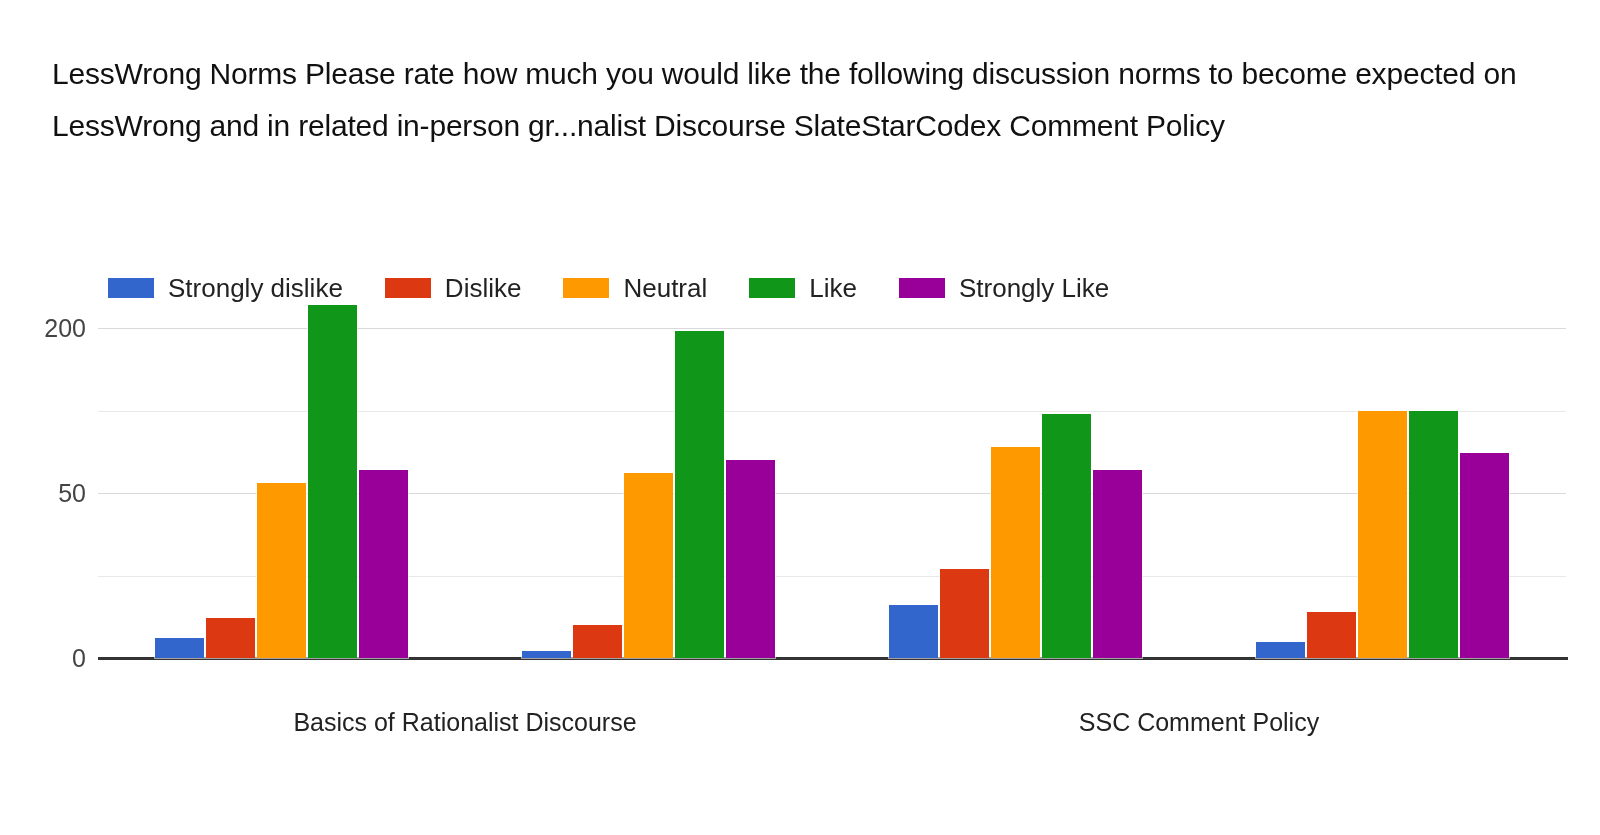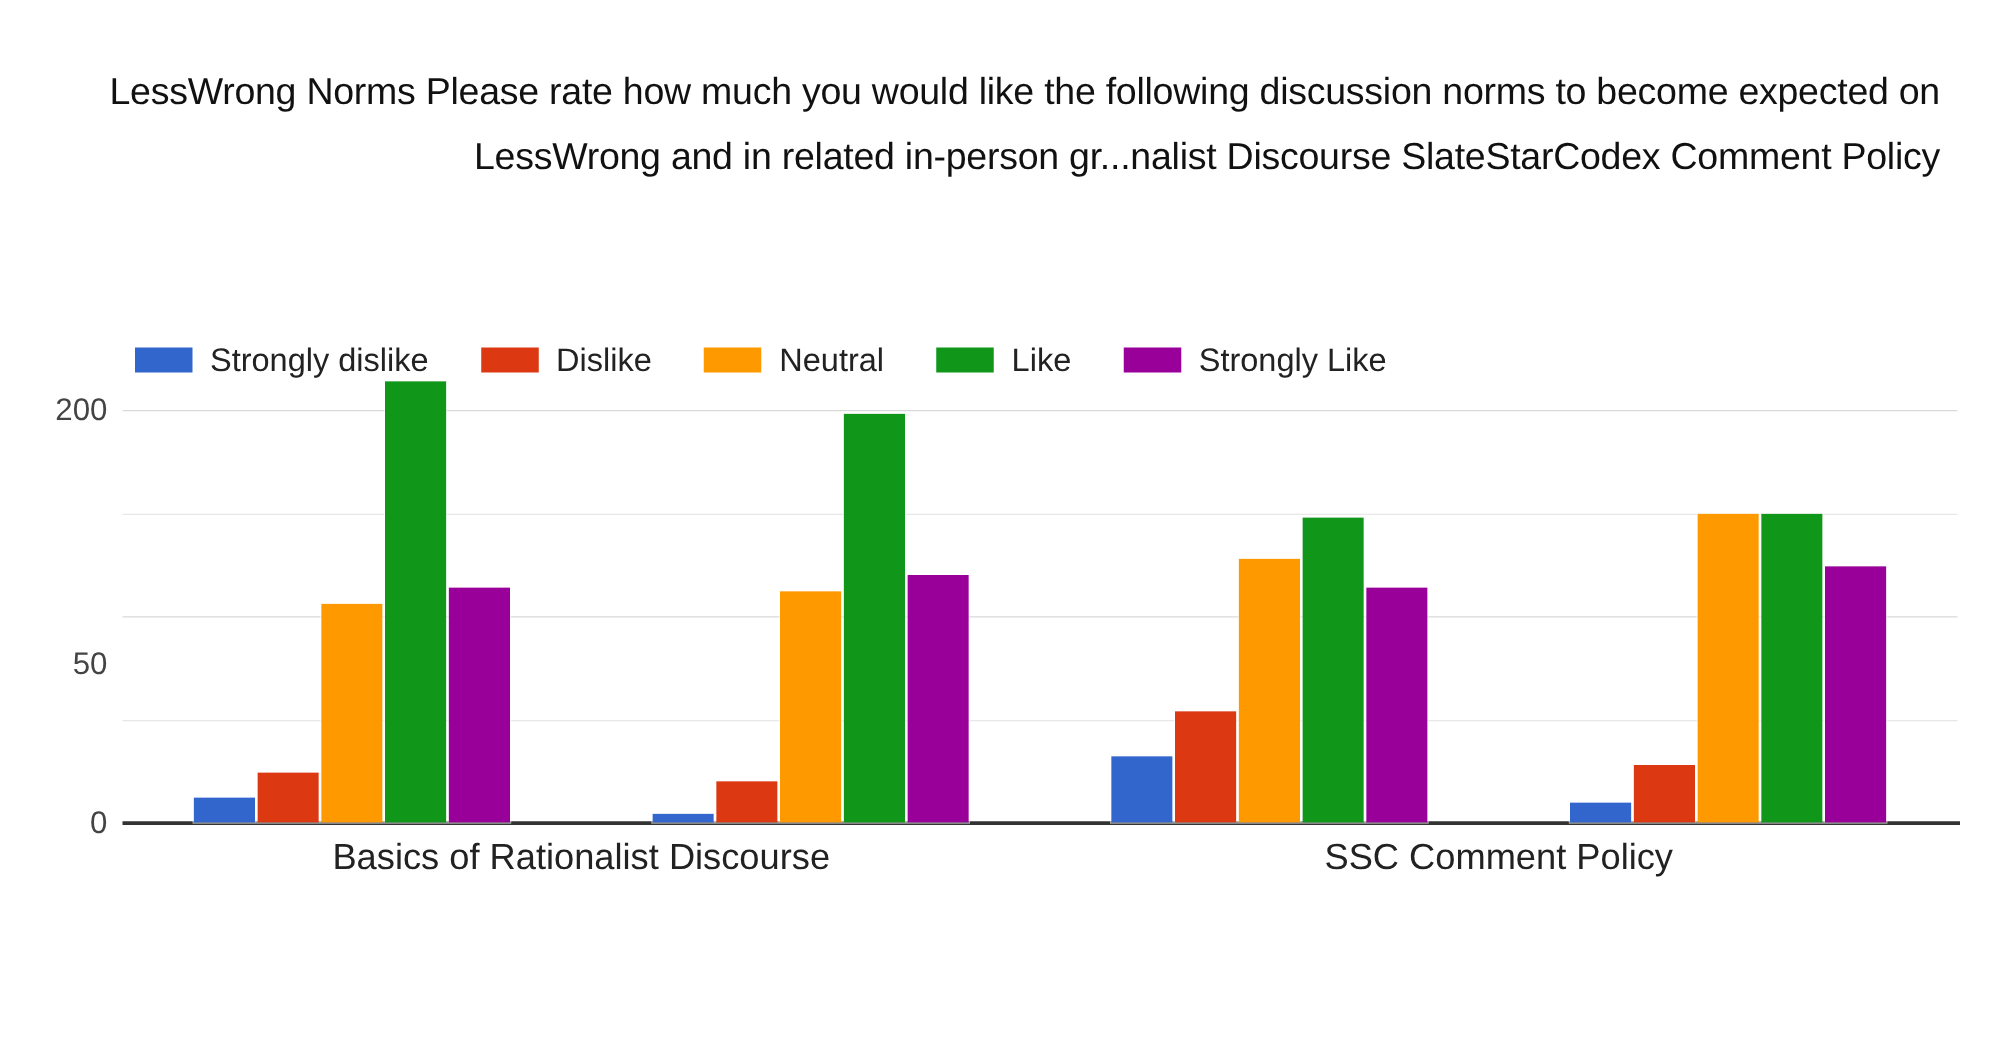--- a/index.html
+++ b/index.html
@@ -21,21 +21,20 @@
   #chart-title {
     position: absolute;
     left: 52px;
     top: 48px;
     width: 1500px;
     font-size: 30px;
     line-height: 52px;
     color: #111111;
     font-weight: 400;
     letter-spacing: -0.2px;
-    text-align: right;
   }
 
   
   #legend {
     position: absolute;
     left: 108px;
     top: 272px;
     display: flex;
     align-items: center;
     height: 32px;
@@ -138,25 +137,26 @@
   #xlabels {
     position: absolute;
     left: 98px;
     top: 668px;
     width: 1468px;
     display: flex;
   }
   .xlabel {
     flex: 1 1 0;
     text-align: center;
-    font-size: 29px;
+    font-size: 25px;
     line-height: 36px;
     color: #222222;
     padding: 0 8px;
     box-sizing: border-box;
+    margin-top: 36px;
   }
 </style>
 </head>
 <body>
 
 <div id="chart-title">LessWrong Norms Please rate how much you would like the following discussion norms to become expected on LessWrong and in related in-person gr...nalist Discourse SlateStarCodex Comment Policy</div>
 
 <div id="legend">
   <div class="legend-item">
     <span class="legend-swatch" style="background:#3366cc"></span>
@@ -181,21 +181,21 @@
 </div>
 
 <div id="plot">
     <div class="gridline major" style="top: 165px;"></div>
     <div class="gridline major" style="top: 0px;"></div>
     <div class="gridline" style="top: 247.5px;"></div>
     <div class="gridline" style="top: 82.5px;"></div>
   </div>
 <div id="yaxis">
     <div class="ytick" style="top: 330px;">0</div>
-    <div class="ytick" style="top: 165px; margin-top: 38px;">50</div>
+    <div class="ytick" style="top: 165px;">50</div>
     <div class="ytick" style="top: 0px;">200</div>
   </div>
 <div id="axis-line"></div>
 <div id="groups">
     <div class="bar-group">
       <div class="bars">
         <div class="bar" title="Strongly dislike: 6" style="height: 19.8px; background: rgb(51, 102, 204);"></div>
         <div class="bar" title="Dislike: 12" style="height: 39.6px; background: rgb(220, 57, 18);"></div>
         <div class="bar" title="Neutral: 53" style="height: 174.9px; background: rgb(255, 153, 0);"></div>
         <div class="bar" title="Like: 107" style="height: 353.1px; background: rgb(16, 150, 24);"></div>

